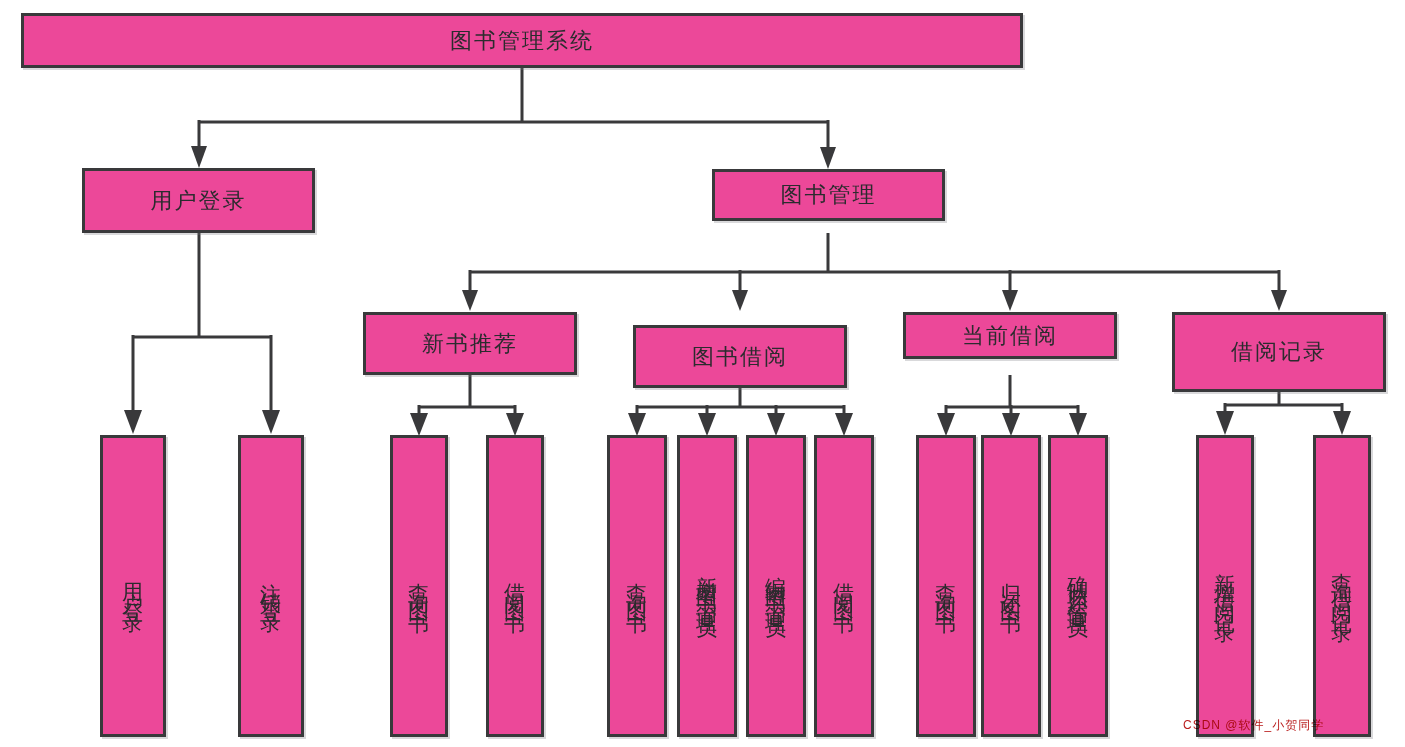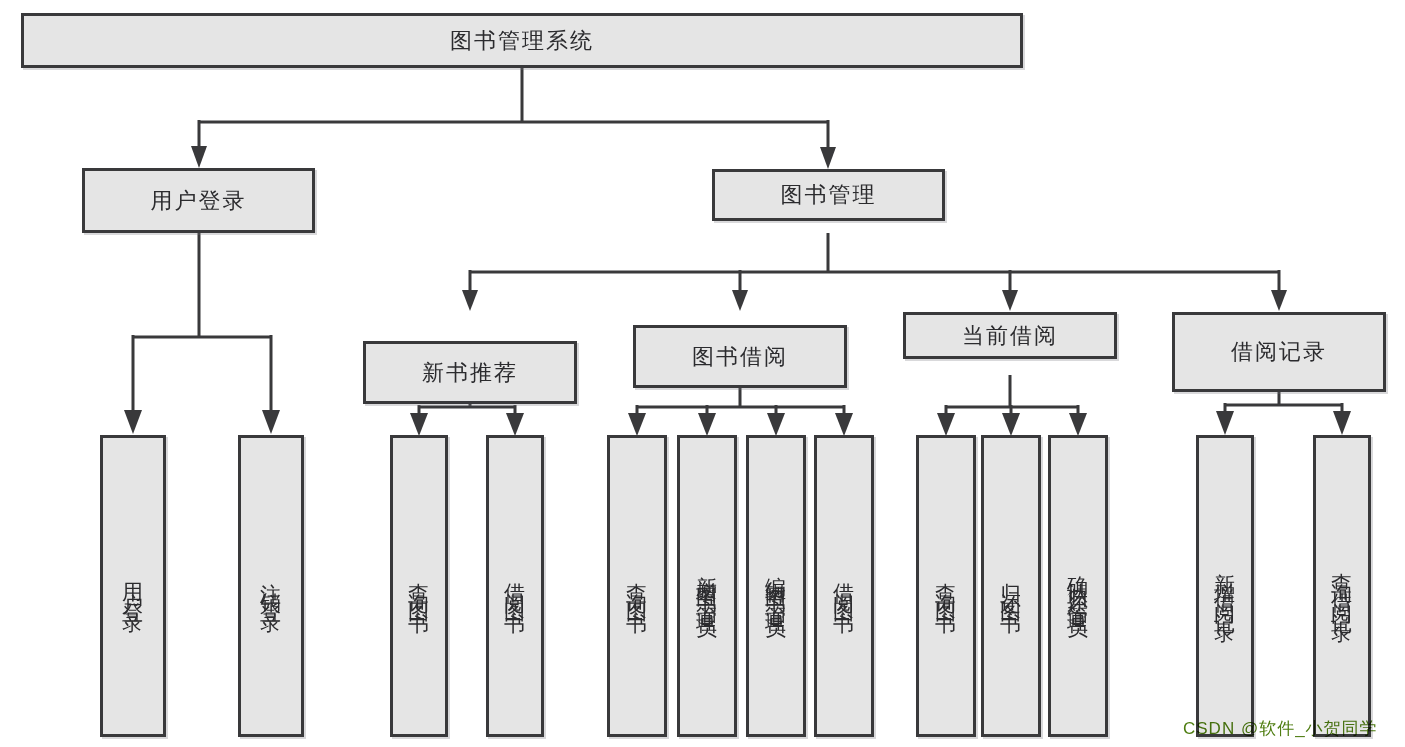--- a/index.html
+++ b/index.html
@@ -16,21 +16,21 @@
     overflow: hidden;
   }
   .connectors {
     position: absolute;
     left: 0; top: 0;
     z-index: 1;
   }
   .box {
     position: absolute;
     box-sizing: border-box;
-    background: #e5e5e5;
+    background: #ec4899;
     border: 3px solid #39393b;
     color: #2b2b2e;
     display: flex;
     align-items: center;
     justify-content: center;
     z-index: 2;
     box-shadow: 2px 2px 0 rgba(120,120,125,0.28);
   }
   .hbox {
     font-size: 22px;
@@ -46,22 +46,22 @@
     letter-spacing: 10px;
     line-height: 1;
   }
   .vbox.long {
     letter-spacing: 6px;
   }
   .watermark {
     position: absolute;
     left: 1183px;
     top: 717px;
-    font-size: 17px;
-    color: #4d7c0f;
+    font-size: 12px;
+    color: #b91c1c;
     letter-spacing: 1px;
     white-space: nowrap;
     z-index: 5;
     mix-blend-mode: multiply;
   }
 </style>
 </head>
 <body>
 
 <div id="canvas">
@@ -104,21 +104,21 @@
       <polygon points="1216,411 1234,411 1225,435"></polygon>
       <polygon points="1333,411 1351,411 1342,435"></polygon>
     </g>
   </svg>
 
   <div class="box hbox" style="left:21px; top:13px; width:1002px; height:55px;">图书管理系统</div>
 
   <div class="box hbox" style="left:82px; top:168px; width:233px; height:65px;">用户登录</div>
   <div class="box hbox" style="left:712px; top:169px; width:233px; height:52px;">图书管理</div>
 
-  <div class="box hbox" style="left:363px; top:312px; width:214px; height:63px;margin-top:29px;">新书推荐</div>
+  <div class="box hbox" style="left:363px; top:312px; width:214px; height:63px;">新书推荐</div>
   <div class="box hbox" style="left:633px; top:312px; width:214px; height:63px;margin-top:13px;">图书借阅</div>
   <div class="box hbox" style="left:903px; top:312px; width:214px; height:47px;">当前借阅</div>
   <div class="box hbox" style="left:1172px; top:312px; width:214px; height:80px;">借阅记录</div>
 
   <div class="box vbox" style="left:100px; width:66px;">用户登录</div>
   <div class="box vbox" style="left:238px; width:66px;">注销登录</div>
 
   <div class="box vbox" style="left:390px; width:58px;">查询图书</div>
   <div class="box vbox" style="left:486px; width:58px;">借阅图书</div>
 

